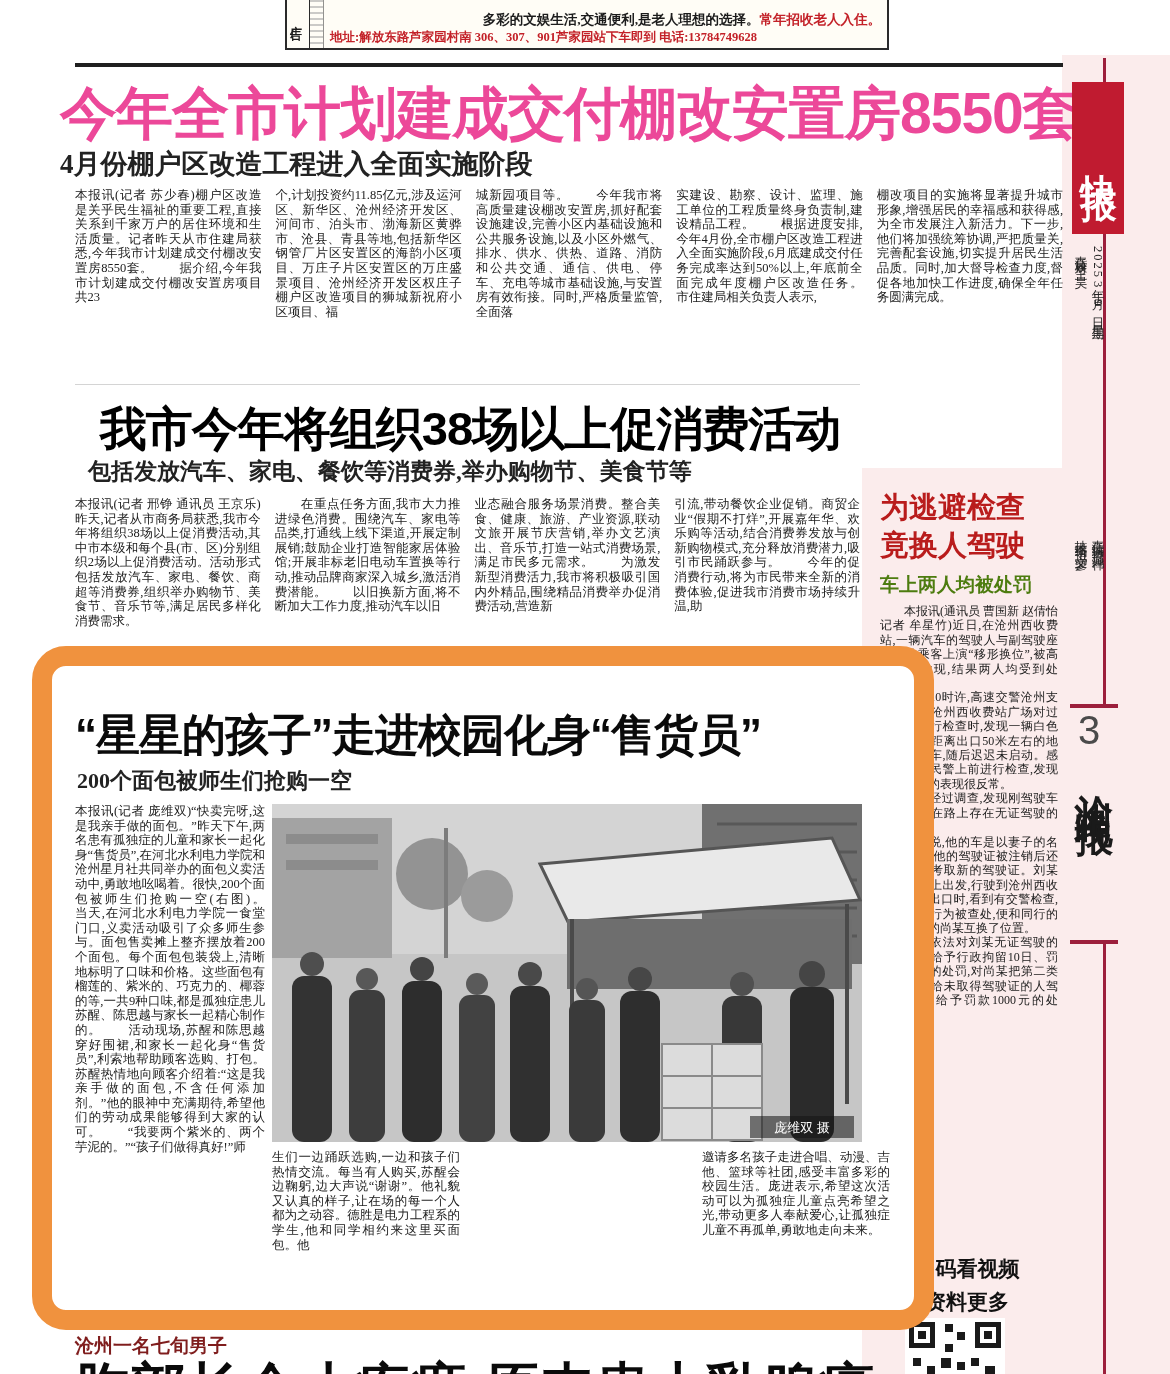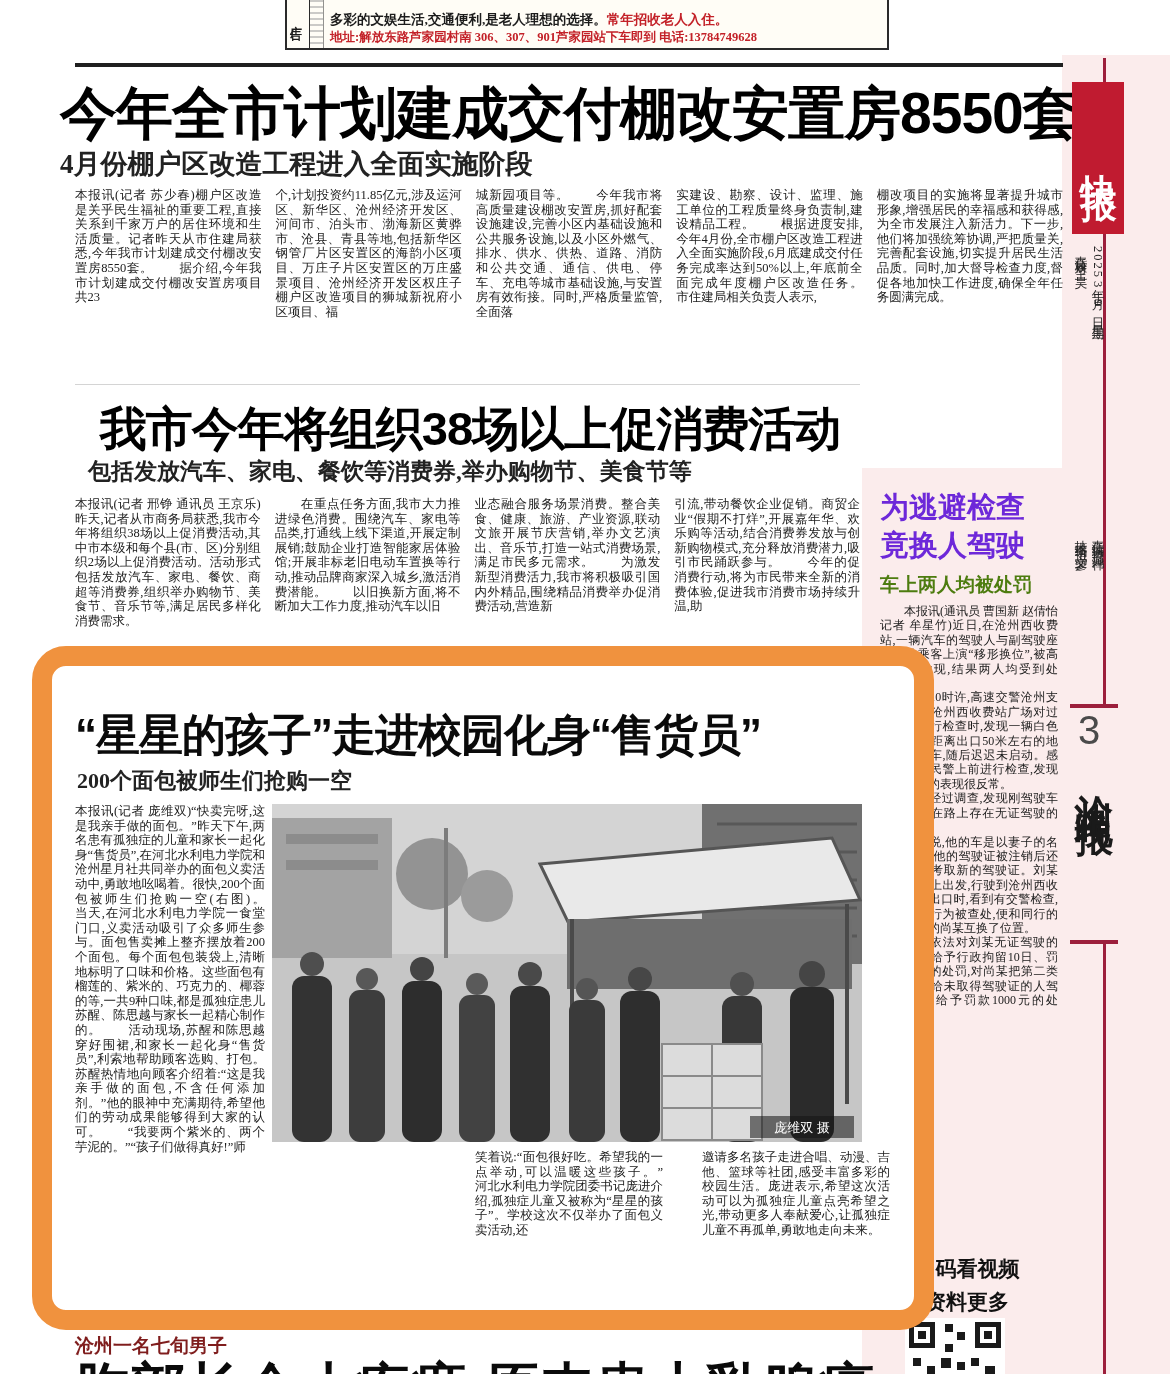--- a/index.html
+++ b/index.html
@@ -7,44 +7,44 @@
         font-family:"Liberation Serif",serif;color:#1c1c1c;}
   .abs{position:absolute;}
   
   .ad{left:285px;top:-14px;width:600px;height:60px;border:2px solid #2a2a2a;background:#fffdf6;
       display:flex;z-index:1;}
   .ad-label{width:22px;border-right:1px solid #2a2a2a;display:flex;align-items:flex-end;justify-content:center;
       writing-mode:vertical-rl;font-size:12px;font-weight:bold;padding:4px 0;letter-spacing:2px;}
   .ad-mini{width:13px;border-right:1px solid #2a2a2a;background:
       repeating-linear-gradient(180deg,#999 0 2px,transparent 2px 6px);opacity:.5;}
   .ad-body{flex:1;padding:2px 6px;display:flex;flex-direction:column;justify-content:flex-end;}
-  .ad-line1{font-size:13.5px;font-weight:bold;white-space:nowrap;}
+  .ad-line1{font-size:13.5px;font-weight:bold;white-space:nowrap;text-align:right;}
   .ad-line1 .red{color:#c32128;}
   .ad-line2{font-size:12.5px;font-weight:bold;color:#c32128;white-space:nowrap;}
   
   .rule-thick{left:75px;top:63px;width:988px;height:4px;background:#1f1f1f;}
   .rule-thin{left:75px;top:384px;width:785px;height:1px;background:#d4d4d4;}
   
   .h1-main{left:60px;top:76px;width:1000px;font-family:"Liberation Sans",sans-serif;
-      font-weight:900;font-size:57px;letter-spacing:-1px;color:#000000;white-space:nowrap;}
+      font-weight:900;font-size:57px;letter-spacing:-1px;color:#ec4899;white-space:nowrap;}
   .h1-sub{left:60px;top:146px;width:1000px;text-align:left;font-size:27px;font-weight:bold;color:#222;}
   .h2-main{left:70px;top:398px;width:800px;text-align:center;font-family:"Liberation Sans",sans-serif;
       font-weight:900;font-size:47px;letter-spacing:-1px;color:#000000;white-space:nowrap;}
   .h2-sub{left:88px;top:456px;width:800px;font-size:23px;font-weight:bold;color:#222;}
   
   .cols{display:flex;gap:14px;}
   .col{flex:1;font-size:12.5px;line-height:14.6px;text-align:justify;overflow:hidden;color:#1b1b1b;}
   .a1cols{left:75px;top:188px;width:988px;height:172px;}
   .a2cols{left:75px;top:497px;width:785px;height:168px;}
   
   .pink-side{left:862px;top:468px;width:200px;height:906px;background:#fbecec;}
   .pink-strip{left:1062px;top:55px;width:108px;height:1319px;background:#fbecec;}
   
   .sa-h{left:880px;top:488px;width:180px;font-family:"Liberation Sans",sans-serif;font-weight:900;
-      font-size:29px;line-height:38px;color:#6d28d9;}
+      font-size:29px;line-height:38px;color:#b91c1c;}
   .sa-sub{left:880px;top:572px;width:180px;font-size:19px;font-weight:bold;color:#4d7c0f;}
   .sa-body{left:880px;top:604px;width:178px;height:560px;font-size:12px;line-height:14.4px;
       text-align:justify;overflow:hidden;color:#1b1b1b;}
   .sa-body p{margin:0;text-indent:2em;}
   .qr-text{left:872px;top:1252px;width:190px;text-align:center;font-family:"Liberation Sans",sans-serif;
       font-weight:900;font-size:21px;line-height:33px;color:#111;}
   .qr{left:905px;top:1318px;width:100px;height:100px;}
   
   .red-vline{width:3px;background:#9c1f3c;left:1103px;}
   .vseg1{top:58px;height:646px;}
@@ -236,16 +236,16 @@
       </g>
       <rect x="390" y="240" width="100" height="96" fill="#dcdcdc" stroke="#8a8a8a" stroke-width="2"></rect>
       <line x1="390" y1="272" x2="490" y2="272" stroke="#8a8a8a" stroke-width="2"></line>
       <line x1="390" y1="304" x2="490" y2="304" stroke="#8a8a8a" stroke-width="2"></line>
       <line x1="440" y1="240" x2="440" y2="336" stroke="#8a8a8a" stroke-width="2"></line>
       <rect x="478" y="312" width="104" height="22" fill="rgba(20,20,20,0.55)"></rect>
       <text x="530" y="328" font-size="13" fill="#ffffff" text-anchor="middle" font-family="Liberation Sans, sans-serif">庞维双 摄</text>
     </svg>
   </div>
 
-  <div class="abs colbase f-colN" style="left:475px;">笑着说:“面包很好吃。希望我的一点举动,可以温暖这些孩子。”　　河北水利电力学院团委书记庞进介绍,孤独症儿童又被称为“星星的孩子”。学校这次不仅举办了面包义卖活动,还</div>
+  <div class="abs colbase f-colN" style="left:272px;">生们一边踊跃选购,一边和孩子们热情交流。每当有人购买,苏醒会边鞠躬,边大声说“谢谢”。他礼貌又认真的样子,让在场的每一个人都为之动容。德胜是电力工程系的学生,他和同学相约来这里买面包。他</div>
   <div class="abs colbase f-colN" style="left:678px;margin-left:24px;">邀请多名孩子走进合唱、动漫、吉他、篮球等社团,感受丰富多彩的校园生活。庞进表示,希望这次活动可以为孤独症儿童点亮希望之光,带动更多人奉献爱心,让孤独症儿童不再孤单,勇敢地走向未来。</div>
 
 </div>
 
 </body></html>

